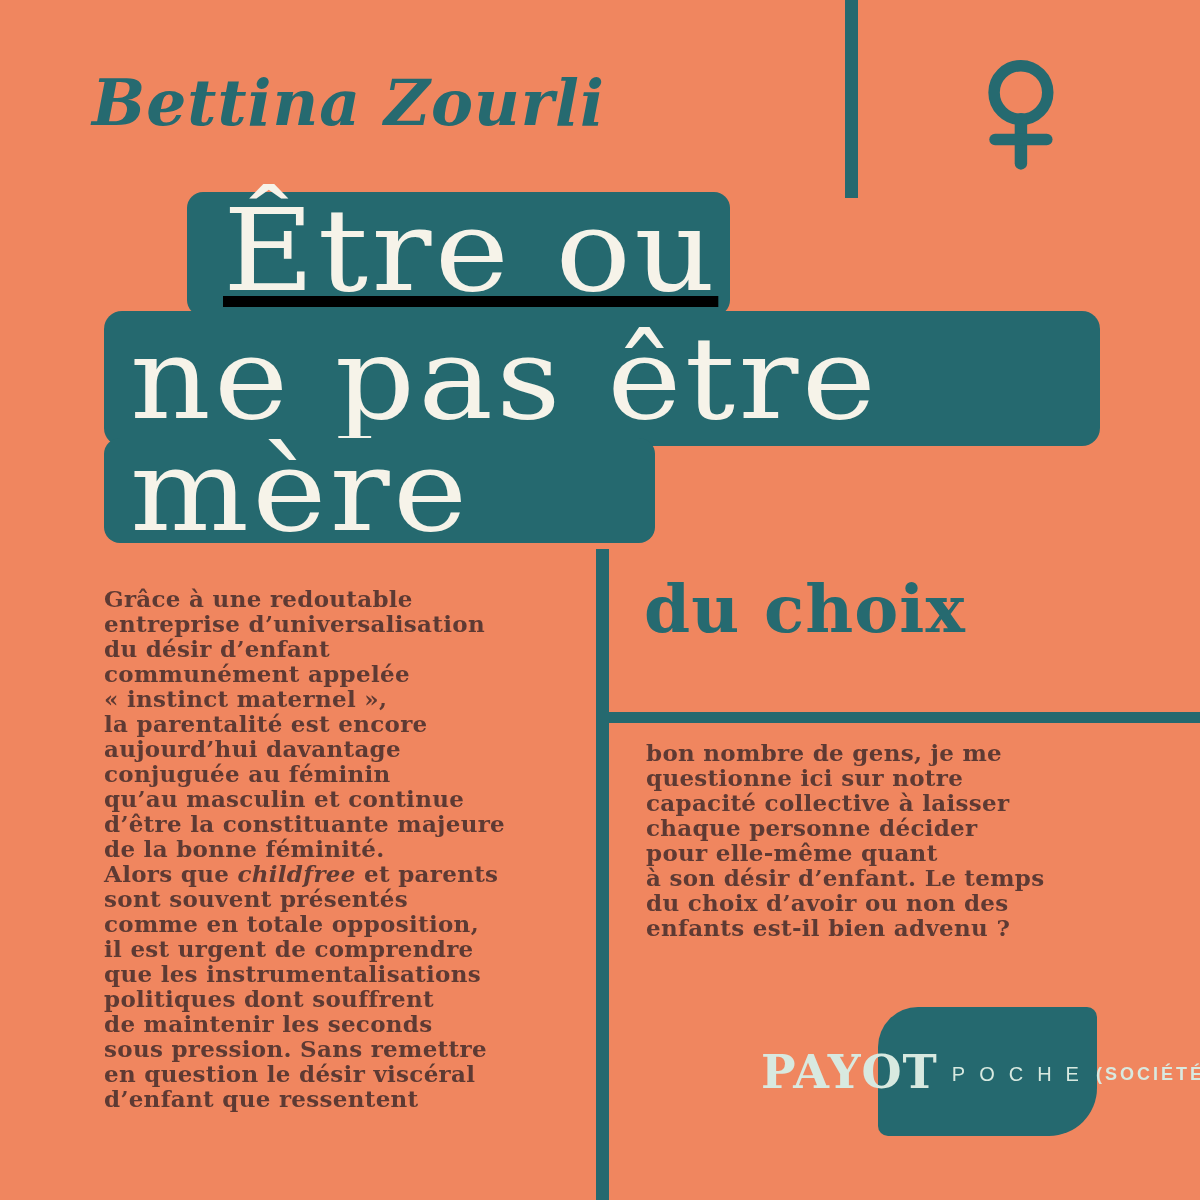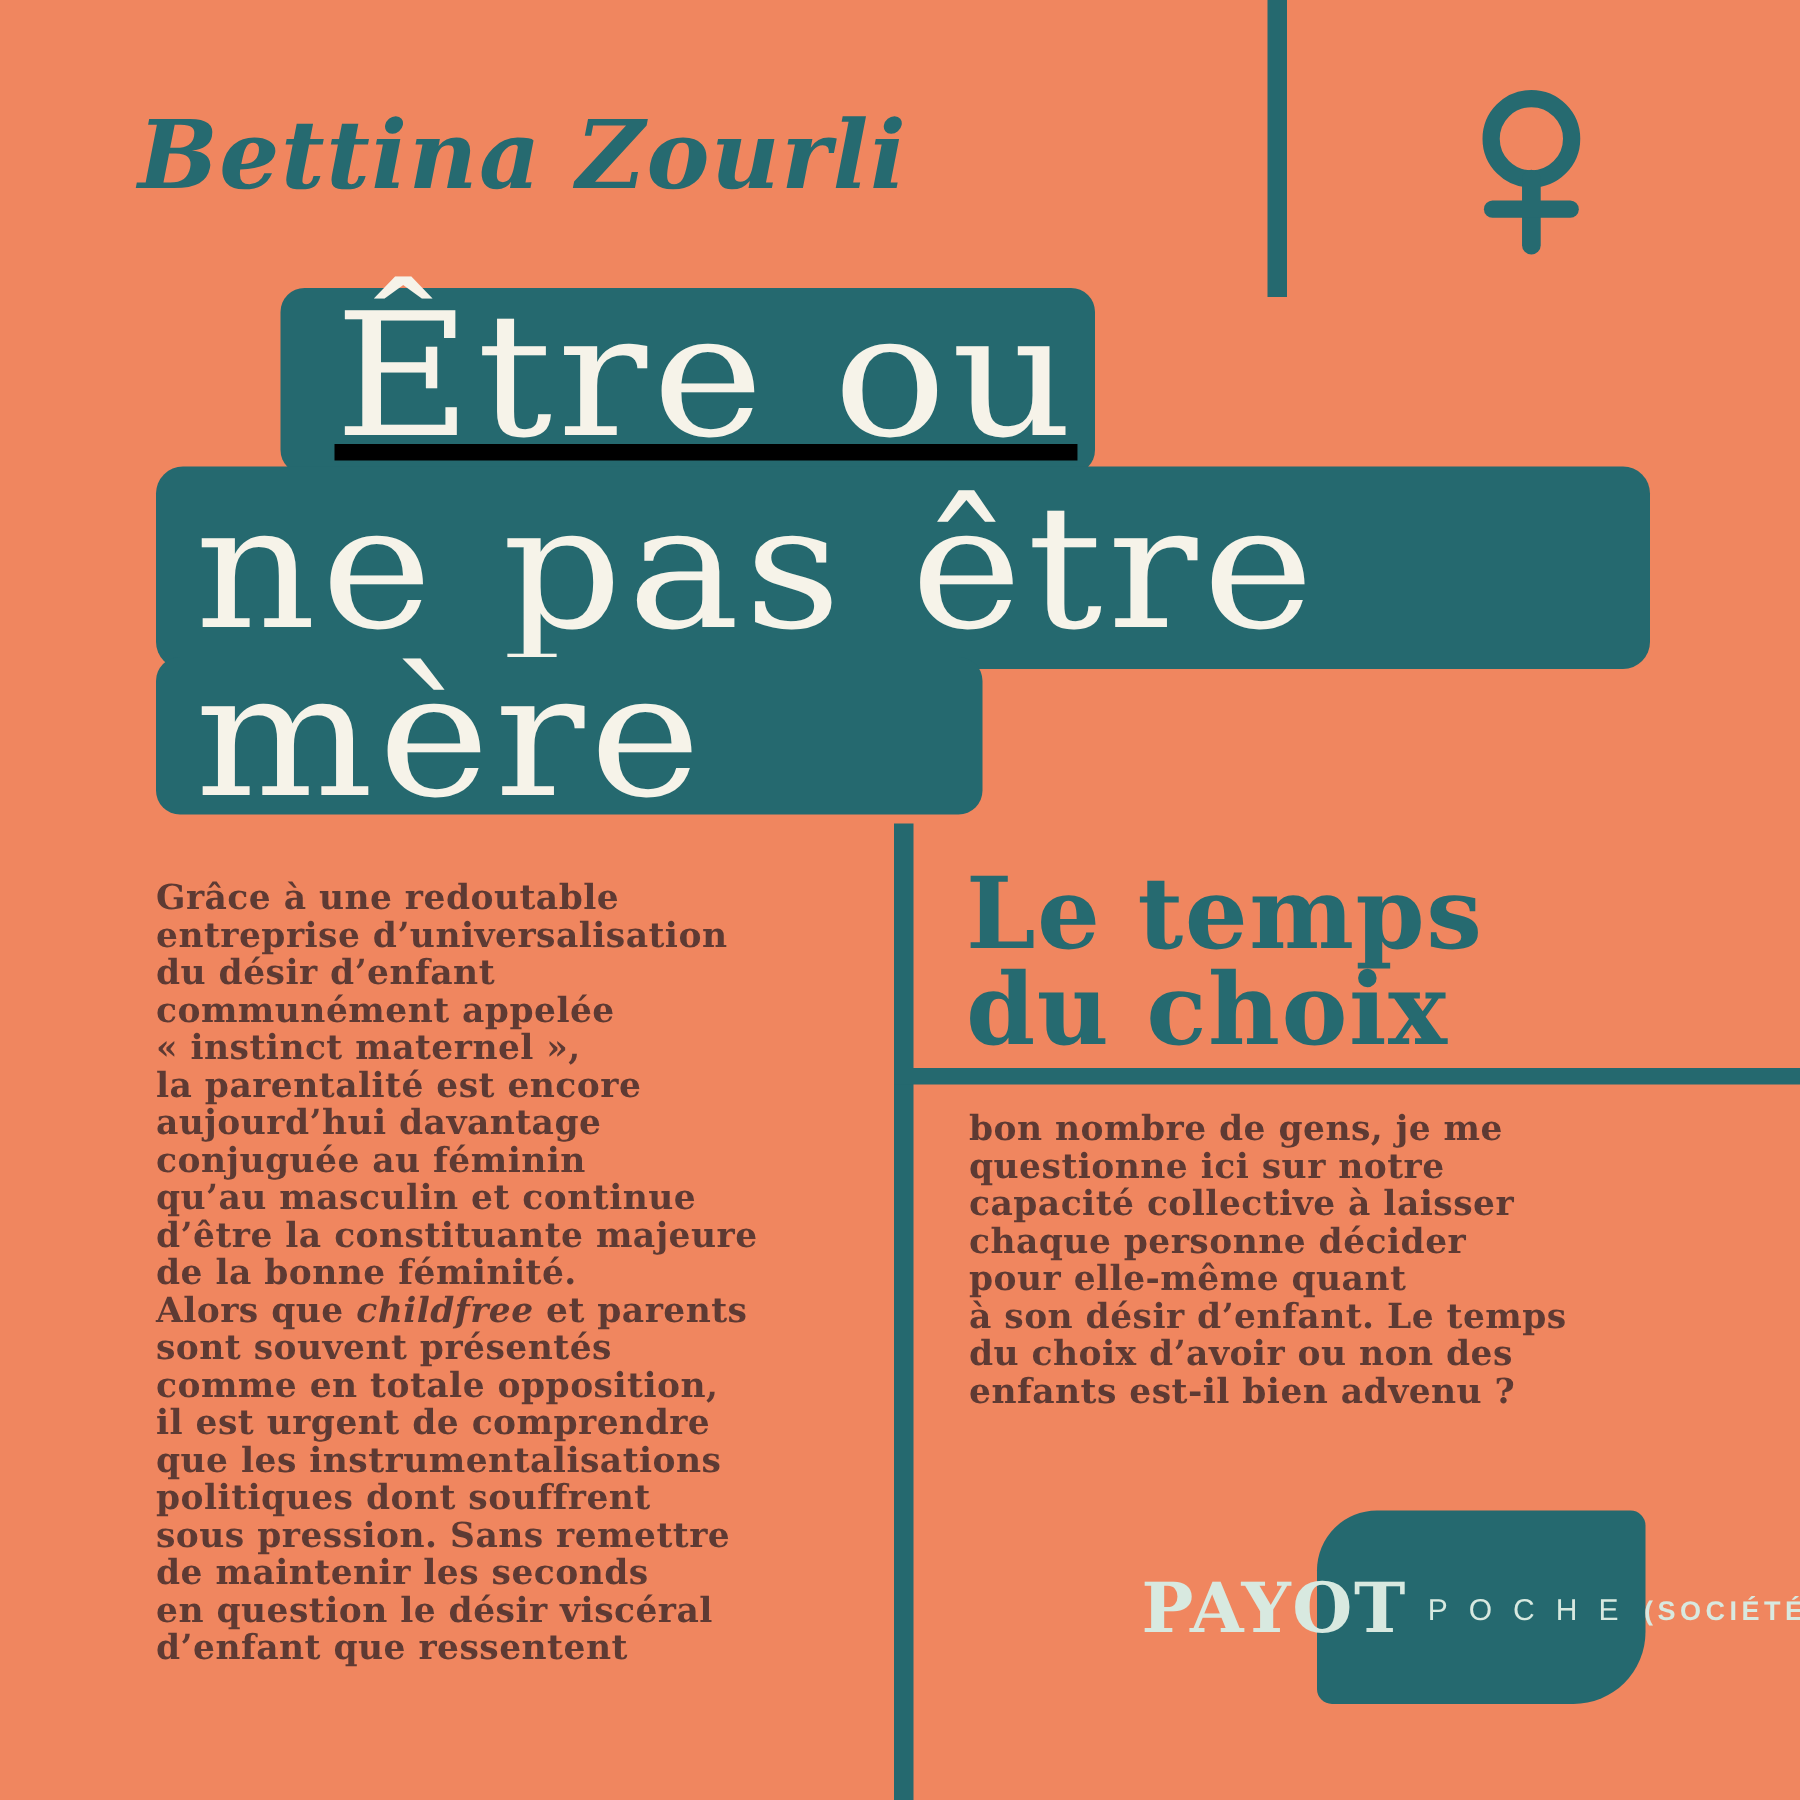--- a/index.html
+++ b/index.html
@@ -112,31 +112,30 @@
       <div>conjuguée au féminin</div>
       <div>qu’au masculin et continue</div>
       <div>d’être la constituante majeure</div>
       <div>de la bonne féminité.</div>
       <div>Alors que <i>childfree</i> et parents</div>
       <div>sont souvent présentés</div>
       <div>comme en totale opposition,</div>
       <div>il est urgent de comprendre</div>
       <div>que les instrumentalisations</div>
       <div>politiques dont souffrent</div>
+      <div>de maintenir les seconds</div>
       <div>sous pression. Sans remettre</div>
-      <div>de maintenir les seconds</div>
       <div>en question le désir viscéral</div>
       <div>d’enfant que ressentent</div>
     </div>
 
   <div class="divider-v"></div>
   <div class="divider-h"></div>
 
   <div class="subtitle">
-    <div>Le temps</div>
     <div>du choix</div>
   </div>
 
   <div class="bodycol rightcol">
       <div>bon nombre de gens, je me</div>
       <div>questionne ici sur notre</div>
       <div>capacité collective à laisser</div>
       <div>chaque personne décider</div>
       <div>pour elle-même quant</div>
       <div>à son désir d’enfant. Le temps</div>

